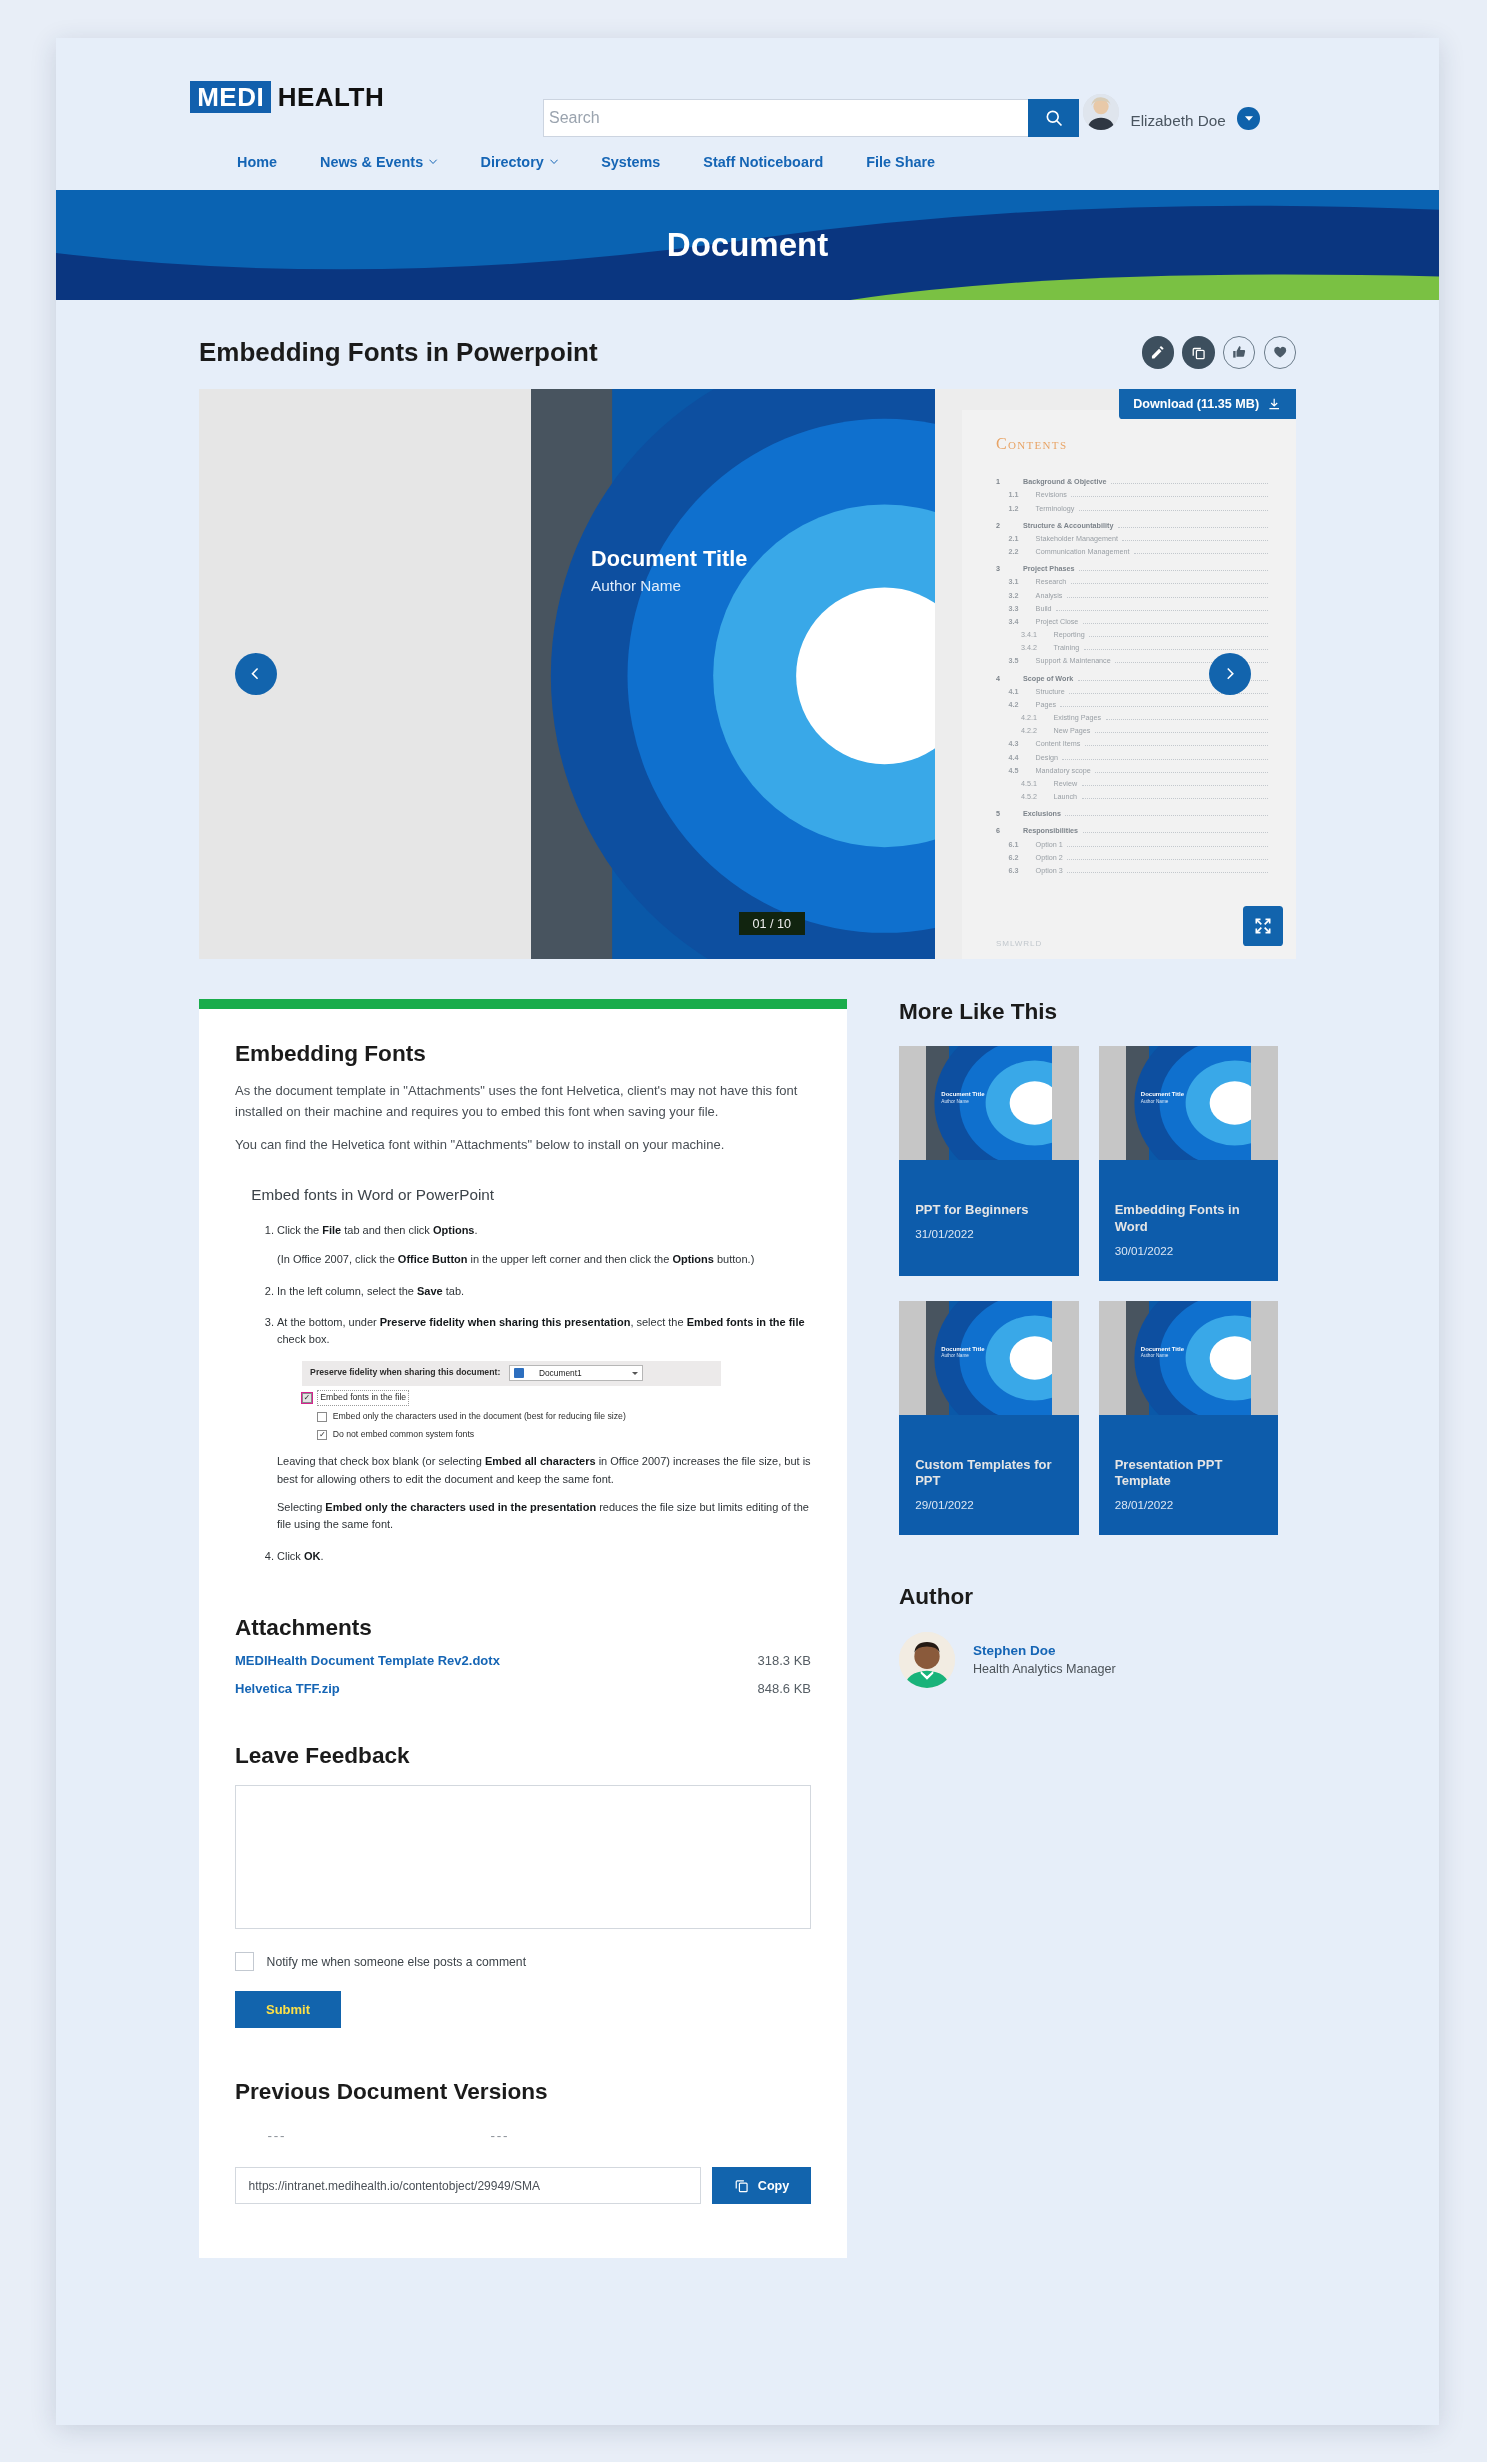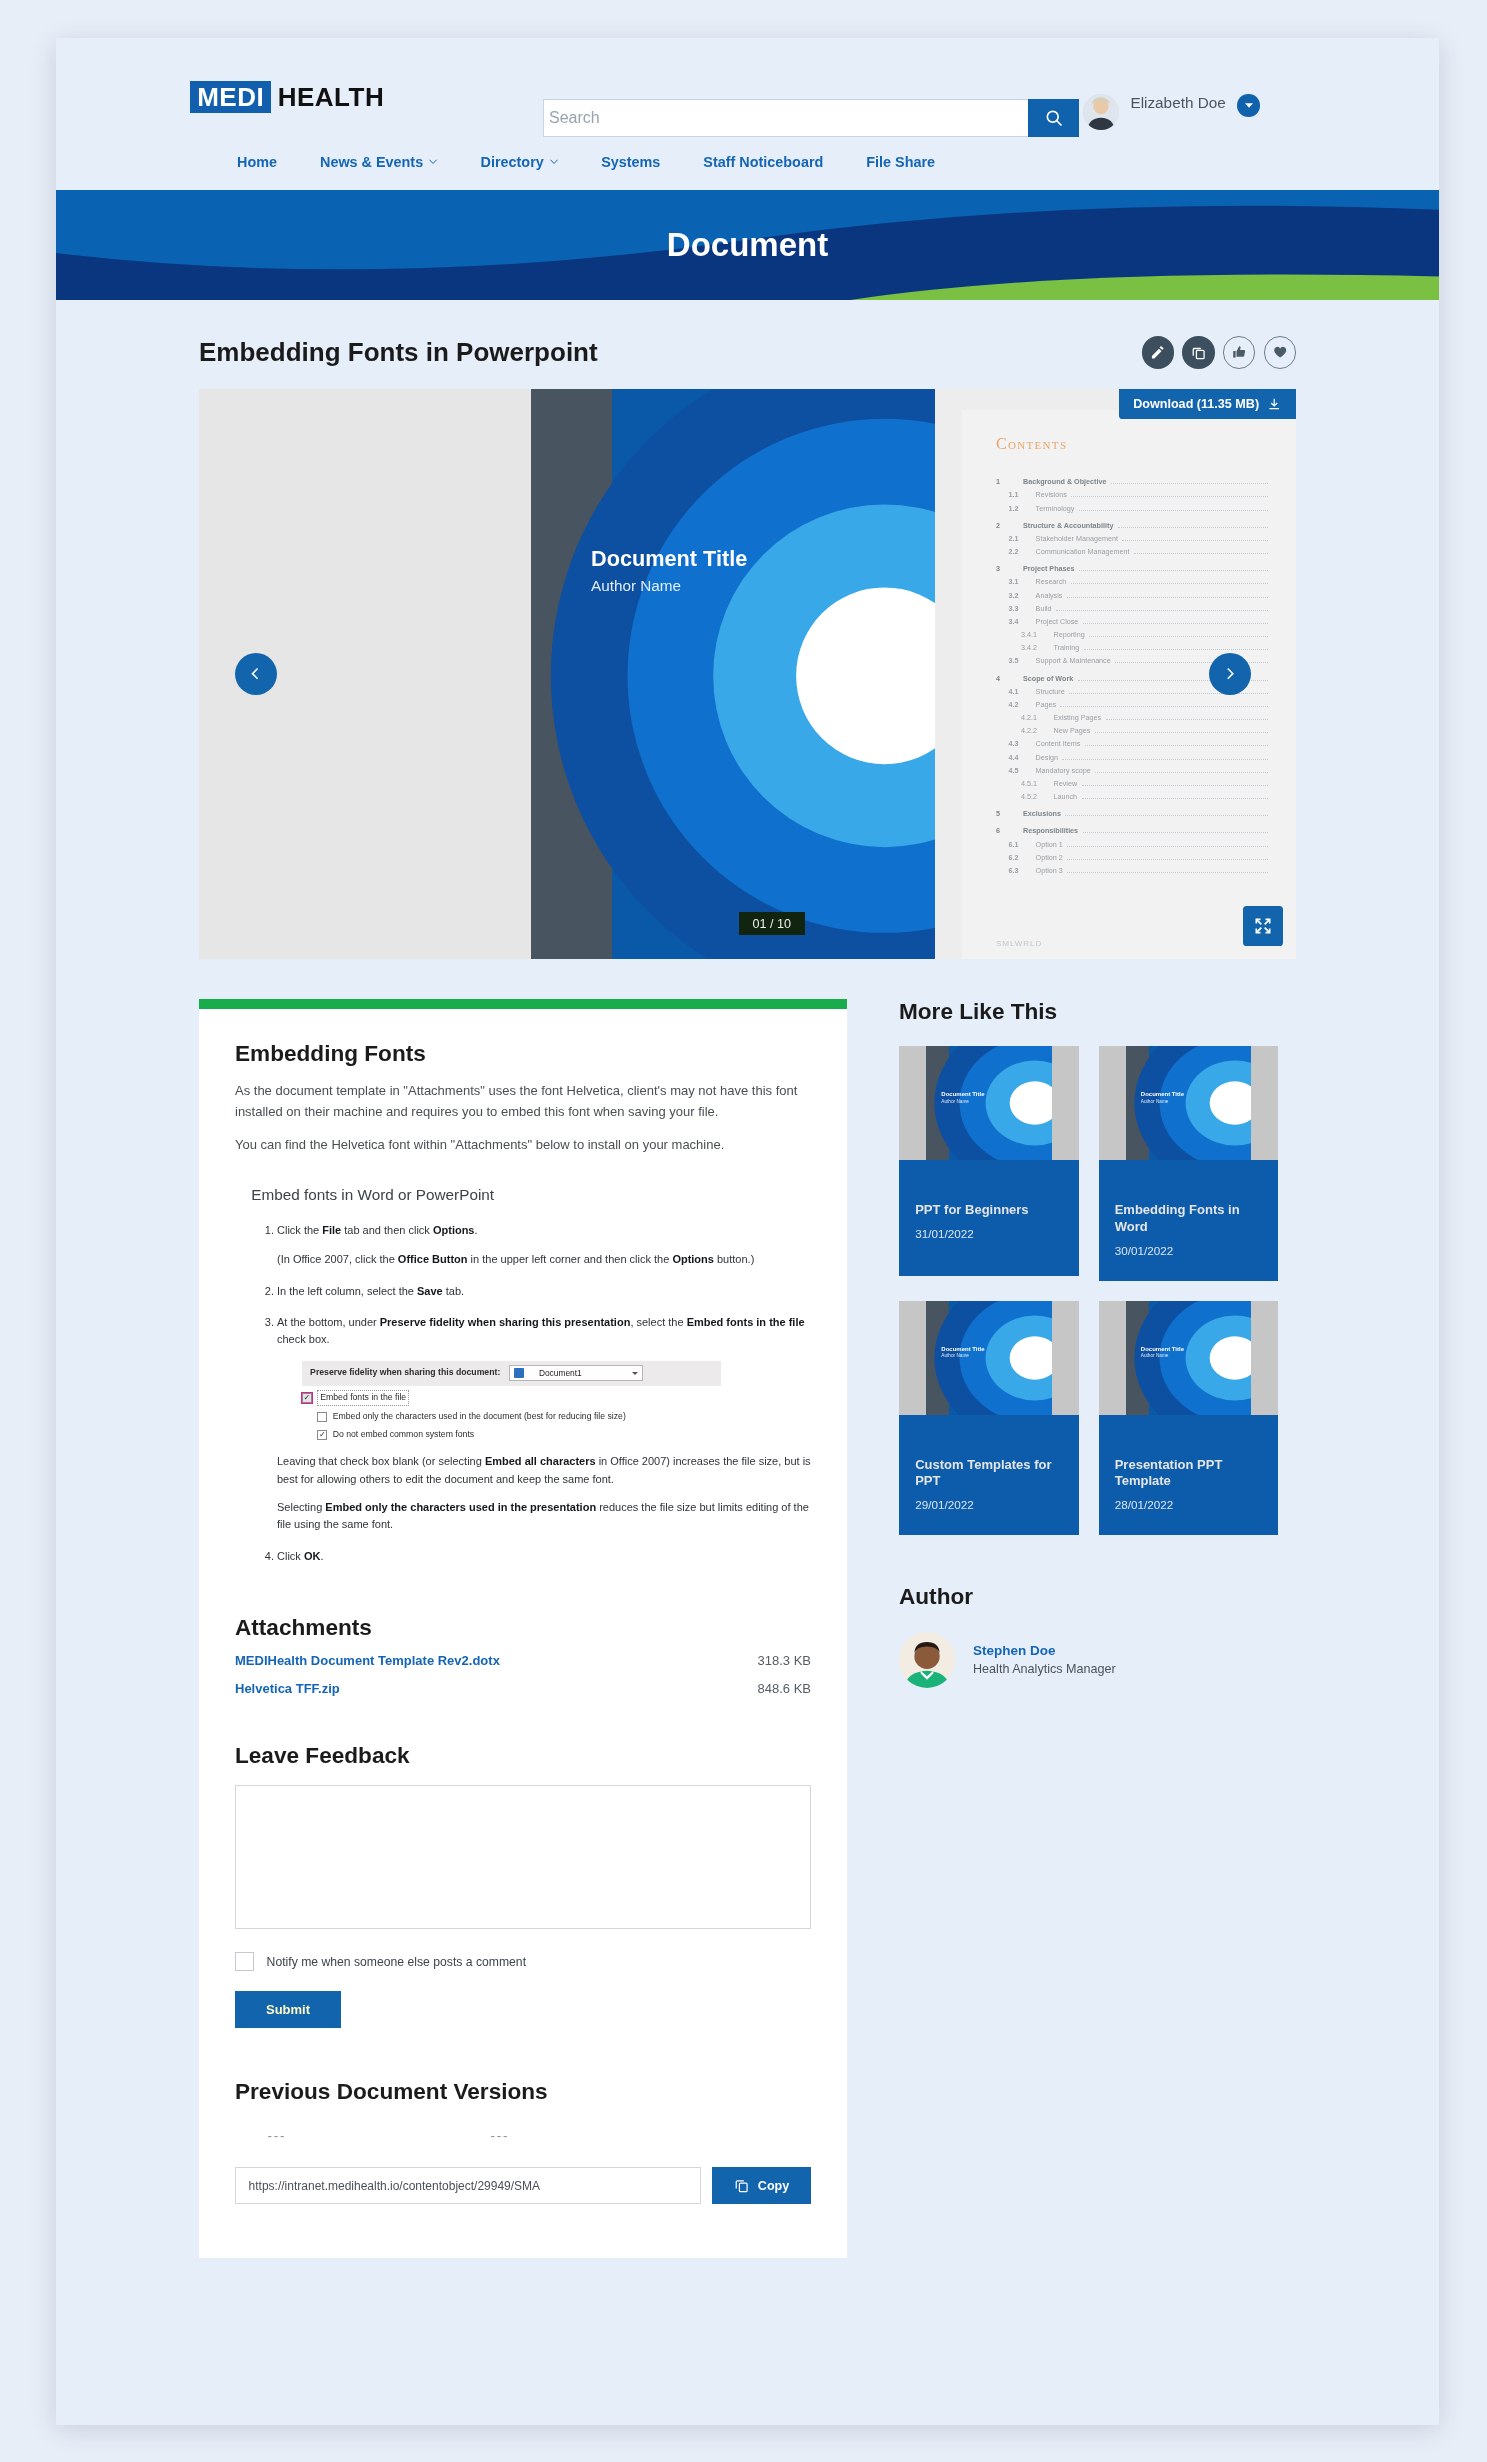--- a/index.html
+++ b/index.html
@@ -37,21 +37,21 @@
     background: #ffffff; padding: 0 5px; font-size: 16px;
     color: #444; font-family: "Liberation Sans", sans-serif; outline: none;
   }
   .searchwrap input::placeholder { color: #9aa3ae; }
   .search-btn {
     width: 51px; background: #0f62ab; border: none;
     display: flex; align-items: center; justify-content: center; cursor: pointer;
   }
   .userarea {
     position: absolute; right: 179px; top: 56px;
-    display: flex; align-items: flex-start; gap: 11.7px; cursor: pointer;
+    display: flex; align-items: flex-end; gap: 11.7px; cursor: pointer;
   }
   .avatar-sm {
     width: 36px; height: 36px; border-radius: 50%; overflow: hidden;
     background: #d8dfe8; position: relative; flex-shrink: 0;
   }
   .user-name { font-size: 15.3px; color: #4a5560; }
   .caret-circle {
     width: 22.6px; height: 22.6px; border-radius: 50%; background: #0f62ab;
     display: flex; align-items: center; justify-content: center;
   }
@@ -203,21 +203,21 @@
   .fb-box {
     margin-top: 16.2px; width: 100%; height: 144px;
     border: 0.9px solid #d3d8de; background: #fff; resize: none;
     font-family: "Liberation Sans", sans-serif; font-size: 12.6px; padding: 9px;
     outline: none;
   }
   .notify-row { display: flex; align-items: center; gap: 12.6px; margin-top: 20px; }
   .notify-box { width: 19px; height: 19px; border: 0.9px solid #c3c9d1; background: #fff; cursor: pointer; }
   .notify-lbl { font-size: 12.2px; color: #3d444a; }
   .submit-btn {
-    margin-top: 20px; background: #1264ad; color: #fef9c3; border: none;
+    margin-top: 20px; background: #1264ad; color: #fde047; border: none;
     font-size: 13px; font-weight: 700; padding: 10.8px 31px; cursor: pointer;
     font-family: "Liberation Sans", sans-serif;
   }
   .dashes { display: flex; gap: 204px; margin-top: 23.5px; padding-left: 32.5px; color: #8b9198; font-size: 13.5px; letter-spacing: 1.8px; }
   .copy-row { display: flex; margin-top: 23.5px; gap: 10.8px; }
   .url-field {
     flex: 1; border: 0.9px solid #d3d8de; background: #fff;
     font-size: 12px; color: #4a5057; padding: 10.8px 12.6px;
     font-family: Liberation Sans, sans-serif; outline: none;
   }

